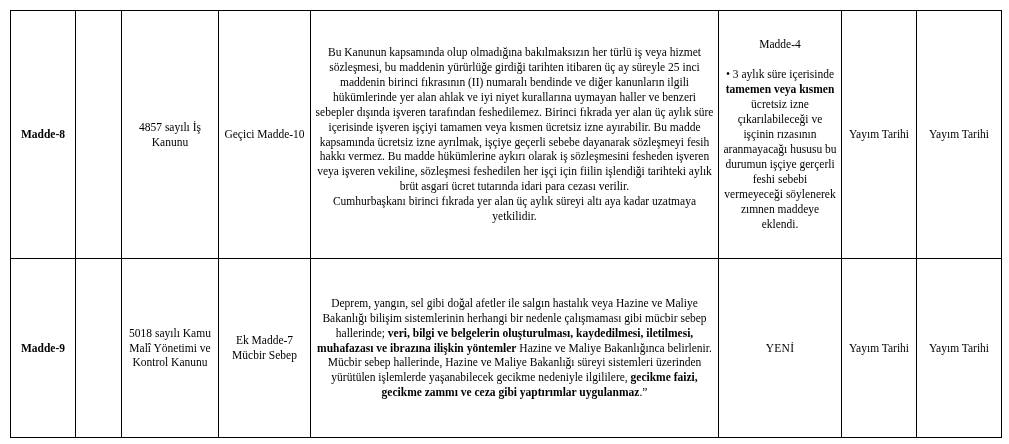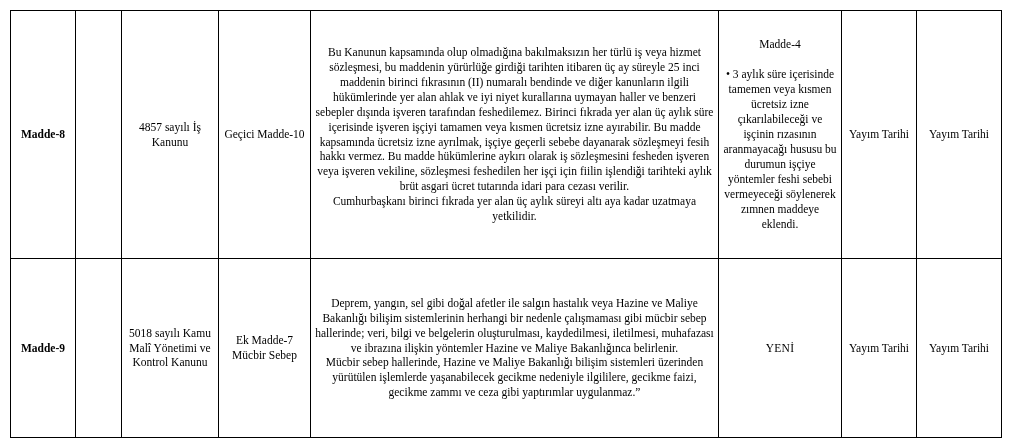--- a/index.html
+++ b/index.html
@@ -65,21 +65,21 @@
     line-height: 1.30;
     padding: 4px 5px;
   }
   td.note-new {
     font-weight: normal;
     font-size: 12px;
     letter-spacing: 0.3px;
   }
   td.date-col { font-size: 11.5px; }
 
-  .b { font-weight: normal; text-align: center; }
+  .b { font-weight: bold; text-align: center; }
   .row1 { height: 248px; }
   .row2 { height: 179px; }
   p.para { margin: 0; }
   p.para + p.para { margin-top: 0; }
 </style>
 </head>
 <body>
 
 <div class="page">
   <table class="law-table">
@@ -99,33 +99,33 @@
         <td class="blank-col"></td>
         <td class="law-name">4857 sayılı İş Kanunu</td>
         <td class="clause">Geçici Madde-10</td>
         <td class="body-text">
           <p class="para">Bu Kanunun kapsamında olup olmadığına bakılmaksızın her türlü iş veya hizmet sözleşmesi, bu maddenin yürürlüğe girdiği tarihten itibaren üç ay süreyle 25 inci maddenin birinci fıkrasının (II) numaralı bendinde ve diğer kanunların ilgili hükümlerinde yer alan ahlak ve iyi niyet kurallarına uymayan haller ve benzeri sebepler dışında işveren tarafından feshedilemez.  Birinci fıkrada yer alan üç aylık süre içerisinde işveren işçiyi tamamen veya kısmen ücretsiz izne ayırabilir. Bu madde kapsamında ücretsiz izne ayrılmak, işçiye geçerli sebebe dayanarak sözleşmeyi fesih hakkı vermez.  Bu madde hükümlerine aykırı olarak iş sözleşmesini fesheden işveren veya işveren vekiline, sözleşmesi feshedilen her işçi için fiilin işlendiği tarihteki aylık brüt asgari ücret tutarında idari para cezası verilir.</p>
           <p class="para">Cumhurbaşkanı birinci fıkrada yer alan üç aylık süreyi altı aya kadar uzatmaya yetkilidir.</p>
         </td>
         <td class="note">
           <p class="para">Madde-4</p>
           <p class="para">&nbsp;</p>
-          <p class="para"><span>• 3 aylık süre içerisinde </span><span class="b">tamemen veya kısmen</span><span> ücretsiz izne çıkarılabileceği ve işçinin rızasının aranmayacağı hususu bu durumun işçiye yöntemler feshi sebebi vermeyeceği söylenerek zımnen maddeye eklendi.</span></p>
+          <p class="para"><span>• 3 aylık süre içerisinde </span><span class="b">tamemen veya kısmen</span><span> ücretsiz izne çıkarılabileceği ve işçinin rızasının aranmayacağı hususu bu durumun işçiye gerçerli feshi sebebi vermeyeceği söylenerek zımnen maddeye eklendi.</span></p>
         </td>
         <td class="date-col">Yayım Tarihi</td>
         <td class="date-col">Yayım Tarihi</td>
       </tr>
       <tr class="row2">
         <td class="article-no">Madde-9</td>
         <td class="blank-col"></td>
         <td class="law-name">5018 sayılı Kamu Malî Yönetimi ve Kontrol Kanunu</td>
         <td class="clause">Ek Madde-7 Mücbir Sebep</td>
         <td class="body-text">
           <p class="para"><span>Deprem, yangın, sel gibi doğal afetler ile salgın hastalık veya Hazine ve Maliye Bakanlığı bilişim sistemlerinin herhangi bir nedenle çalışmaması gibi mücbir sebep hallerinde; </span><span class="b">veri, bilgi ve belgelerin oluşturulması, kaydedilmesi, iletilmesi, muhafazası ve ibrazına ilişkin yöntemler</span><span> Hazine ve Maliye Bakanlığınca belirlenir.</span></p>
-          <p class="para"><span>Mücbir sebep hallerinde, Hazine ve Maliye Bakanlığı bilişim sistemleri üzerinden yürütülen işlemlerde yaşanabilecek gecikme nedeniyle ilgililere, </span><span class="b">gecikme faizi, gecikme zammı ve ceza gibi yaptırımlar uygulanmaz</span><span>.”</span></p>
+          <p class="para"><span>Mücbir sebep hallerinde, Hazine ve Maliye Bakanlığı süreyi sistemleri üzerinden yürütülen işlemlerde yaşanabilecek gecikme nedeniyle ilgililere, </span><span class="b">gecikme faizi, gecikme zammı ve ceza gibi yaptırımlar uygulanmaz</span><span>.”</span></p>
         </td>
         <td class="note note-new">YENİ</td>
         <td class="date-col">Yayım Tarihi</td>
         <td class="date-col">Yayım Tarihi</td>
       </tr>
     </tbody>
   </table>
 </div>
 
 </body></html>

